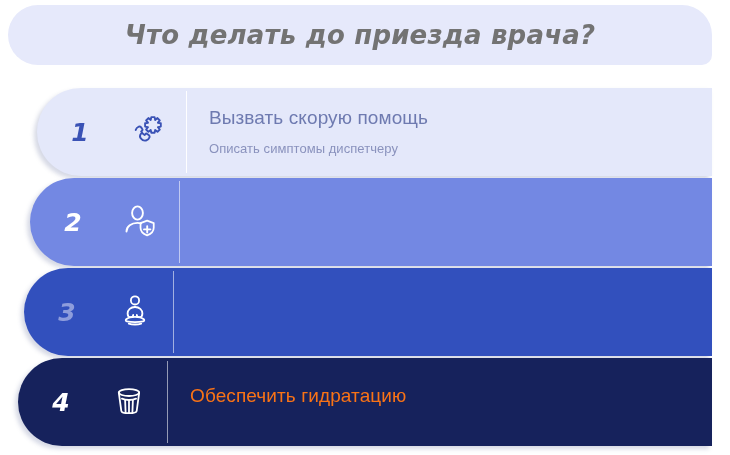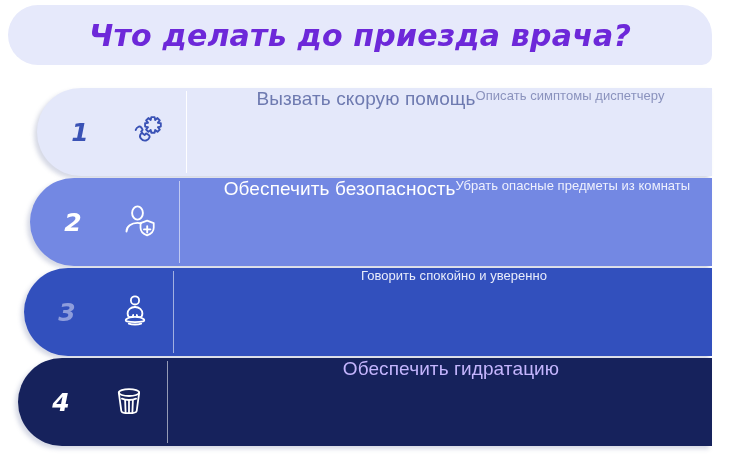--- a/index.html
+++ b/index.html
@@ -24,24 +24,24 @@
     height: 60px;
     background: #e6e9fb;
     border-radius: 30px 30px 10px 30px;
     display: flex;
     align-items: center;
     justify-content: center;
     box-sizing: border-box;
   }
   .banner-title {
     font-family: "DejaVu Sans", "Liberation Sans", sans-serif;
-    font-size: 30px;
+    font-size: 26px;
     font-weight: 700;
     font-style: italic;
-    color: #6d28d9;
+    color: #737373;
     letter-spacing: 0.2px;
     white-space: nowrap;
   }
 
   
   .steps {
     position: absolute;
     left: 0;
     top: 88px;
     width: 730px;
@@ -93,38 +93,37 @@
     height: 40px;
     display: flex;
     align-items: center;
     justify-content: center;
   }
   .step-icon svg { display: block; }
 
   .row-right {
     flex: 1 1 auto;
     display: flex;
-    flex-direction: row;
+    flex-direction: column;
     justify-content: center;
     padding: 0 0 0 22px;
     box-sizing: border-box;
   }
   .step-title {
     font-size: 19px;
     font-weight: 400;
     line-height: 1.2;
     margin-bottom: 11px;
     letter-spacing: 0.1px;
   }
   .step-sub {
     font-size: 13px;
     font-weight: 400;
     line-height: 1.2;
     letter-spacing: 0.05px;
-    text-align: center;
   }
 
   
   .row-1 { top: 0px;   left: 37px; }
   .row-2 { top: 90px;  left: 30px; }
   .row-3 { top: 180px; left: 24px; }
   .row-4 { top: 270px; left: 18px; }
 
   
   .row-1 { background: #e4e8fa; }
@@ -137,21 +136,21 @@
   .row-2 .step-title { color: #ffffff; }
   .row-2 .step-sub   { color: #eef0fd; }
 
   .row-3 { background: #3250bd; }
   .row-3 .step-num   { color: #8e9ddc; }
   .row-3 .step-title { color: #ffffff; }
   .row-3 .step-sub   { color: #e8ecfb; }
 
   .row-4 { background: #16225c; }
   .row-4 .step-num   { color: #ffffff; }
-  .row-4 .step-title { color: #c4b5fd; }
+  .row-4 .step-title { color: #f97316; }
   .row-4 .step-sub   { color: #e6e9f7; }
 </style>
 </head>
 <body>
 
 <div class="banner">
   <div class="banner-title">Что делать до приезда врача?</div>
 </div>
 
 <div class="steps">
@@ -176,42 +175,37 @@
     <div class="row-left">
       <div class="step-num">2</div>
       <div class="step-icon">
         <svg width="40" height="40" viewBox="0 0 40 40" fill="none" stroke="#ffffff" stroke-width="1.9" stroke-linecap="round" stroke-linejoin="round">
           <ellipse cx="16.5" cy="11" rx="5.4" ry="6.6"></ellipse>
           <path d="M5.5 29.5c0-5 4.9-8.6 11-8.6 1.3 0 2.5.2 3.6.5"></path>
           <path d="M27.2 19.6l7.1 2.6v5.1c0 3.6-2.8 6.6-7.1 8.1-4.3-1.5-7.1-4.5-7.1-8.1v-5.1z" transform="translate(-1.5,-2.2) scale(0.93) translate(2.5,2.8)"></path>
           <path d="M26.2 24.2v6.4M23 27.4h6.4"></path>
         </svg>
       </div>
-    </div>
-    <div class="row-right">
-      <div class="step-title">Обеспечить безопасность</div>
-      <div class="step-sub">Убрать опасные предметы из комнаты</div>
     </div>
   </div>
 
   <div class="row row-3">
     <div class="row-left">
       <div class="step-num">3</div>
       <div class="step-icon">
         <svg width="40" height="40" viewBox="0 0 40 40" fill="none" stroke="#ffffff" stroke-width="1.8" stroke-linecap="round" stroke-linejoin="round">
           <circle cx="20" cy="8.4" r="4.1"></circle>
           <path d="M20 15c-4.3 0-7.4 2.9-7.4 6.6 0 2.1 1.3 3.6 3 3.6 1.5 0 2.6-1 2.6-2.3"></path>
           <path d="M20 15c4.3 0 7.4 2.9 7.4 6.6 0 2.1-1.3 3.6-3 3.6-1.5 0-2.6-1-2.6-2.3"></path>
           <path d="M11.2 27.2c1.8-1.5 5.2-2.4 8.8-2.4s7 .9 8.8 2.4c.8.7.5 1.9-.6 2.1-2.3.5-5.2.8-8.2.8s-5.9-.3-8.2-.8c-1.1-.2-1.4-1.4-.6-2.1z"></path>
           <path d="M13.8 31.6c1.7.6 3.9.9 6.2.9s4.5-.3 6.2-.9"></path>
         </svg>
       </div>
     </div>
     <div class="row-right">
-      <div class="step-sub">Говорить спокойно и уверенно</div>
     </div>
   </div>
 
   <div class="row row-4">
     <div class="row-left">
       <div class="step-num">4</div>
       <div class="step-icon">
         <svg width="40" height="40" viewBox="0 0 40 40" fill="none" stroke="#ffffff" stroke-width="1.8" stroke-linecap="round" stroke-linejoin="round">
           <ellipse cx="20" cy="10.6" rx="10.2" ry="3.4"></ellipse>
           <path d="M9.8 10.6l2.5 18.2c.2 1.3 3.6 2.4 7.7 2.4s7.5-1.1 7.7-2.4l2.5-18.2"></path>

